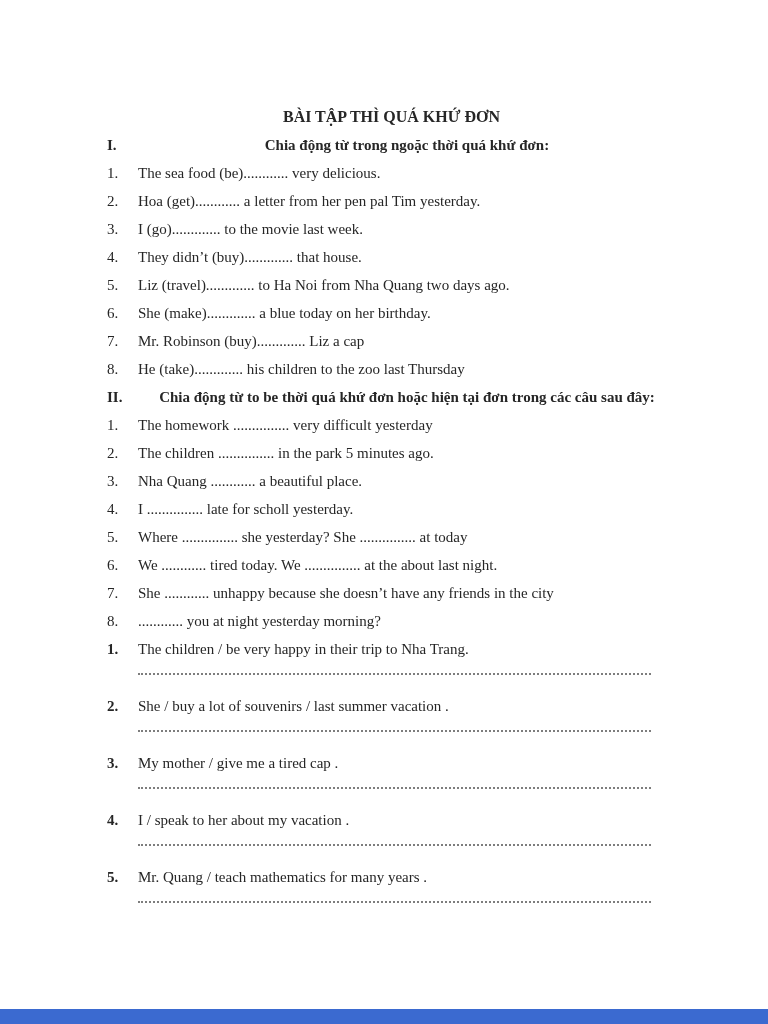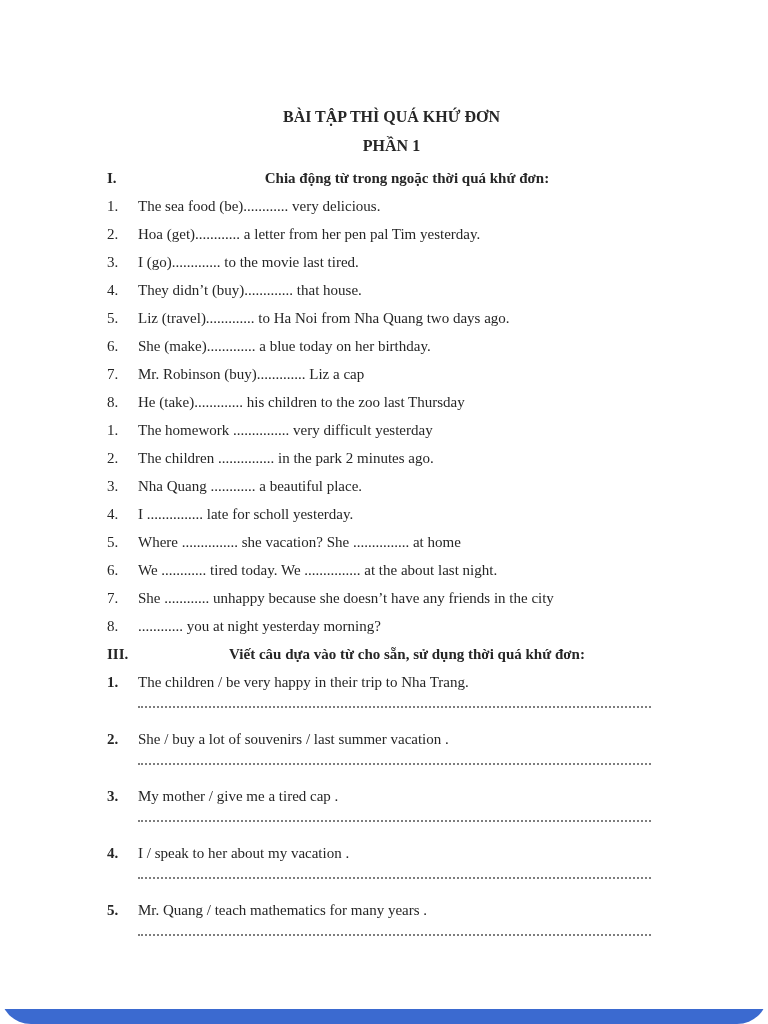--- a/index.html
+++ b/index.html
@@ -4,21 +4,20 @@
 <style>
   html, body { margin: 0; padding: 0; }
   .page {
     position: relative;
     width: 768px;
     height: 1024px;
     background: #ffffff;
     font-family: "Liberation Serif", "DejaVu Serif", serif;
     color: #262626;
     overflow: hidden;
-    border-radius: 31px;
   }
   .doc {
     padding: 106px 92px 0 107px;
   }
   .title {
     margin: 0 0 7px 0;
     font-size: 16px;
     line-height: 22px;
     font-weight: 700;
     text-align: center;
@@ -64,38 +63,37 @@
     background: #3b6ad0;
   }
 </style>
 </head>
 <body>
 
 <div class="page">
   <div class="doc">
 
     <div class="title">BÀI TẬP THÌ QUÁ KHỨ ĐƠN</div>
-    <div class="subtitle">PHẦN 1</div>
 
     <div class="section sec1">
       <div class="heading">
         <span class="num">I.</span>
         <span class="txt">Chia động từ trong ngoặc thời quá khứ đơn:</span>
       </div>
       <div class="item">
         <span class="num">1.</span>
         <span class="txt">The sea food (be)............ very delicious.</span>
       </div>
       <div class="item">
         <span class="num">2.</span>
         <span class="txt">Hoa (get)............ a letter from her pen pal Tim yesterday.</span>
       </div>
       <div class="item">
         <span class="num">3.</span>
-        <span class="txt">I (go)............. to the movie last tired.</span>
+        <span class="txt">I (go)............. to the movie last week.</span>
       </div>
       <div class="item">
         <span class="num">4.</span>
         <span class="txt">They didn’t (buy)............. that house.</span>
       </div>
       <div class="item">
         <span class="num">5.</span>
         <span class="txt">Liz (travel)............. to Ha Noi from Nha Quang two days ago.</span>
       </div>
       <div class="item">
@@ -106,59 +104,59 @@
         <span class="num">7.</span>
         <span class="txt">Mr. Robinson (buy)............. Liz a cap</span>
       </div>
       <div class="item">
         <span class="num">8.</span>
         <span class="txt">He (take)............. his children to the zoo last Thursday</span>
       </div>
     </div>
 
     <div class="section sec2">
+      <div class="heading">
+        <span class="num">II.</span>
+        <span class="txt">Chia động từ to be thời quá khứ đơn hoặc hiện tại đơn trong các câu sau đây:</span>
+      </div>
       <div class="item">
         <span class="num">1.</span>
         <span class="txt">The homework ............... very difficult yesterday</span>
       </div>
       <div class="item">
         <span class="num">2.</span>
-        <span class="txt">The children ............... in the park 2 minutes ago.</span>
+        <span class="txt">The children ............... in the park 5 minutes ago.</span>
       </div>
       <div class="item">
         <span class="num">3.</span>
         <span class="txt">Nha Quang ............ a beautiful place.</span>
       </div>
       <div class="item">
         <span class="num">4.</span>
         <span class="txt">I ............... late for scholl yesterday.</span>
       </div>
       <div class="item">
         <span class="num">5.</span>
-        <span class="txt">Where ............... she vacation? She ............... at home</span>
+        <span class="txt">Where ............... she yesterday? She ............... at today</span>
       </div>
       <div class="item">
         <span class="num">6.</span>
         <span class="txt">We ............ tired today. We ............... at the about last night.</span>
       </div>
       <div class="item">
         <span class="num">7.</span>
         <span class="txt">She ............ unhappy because she doesn’t have any friends in the city</span>
       </div>
       <div class="item">
         <span class="num">8.</span>
         <span class="txt">............ you at night yesterday morning?</span>
       </div>
     </div>
 
     <div class="section sec3">
-      <div class="heading">
-        <span class="num">III.</span>
-        <span class="txt">Viết câu dựa vào từ cho sẵn, sử dụng thời quá khứ đơn:</span>
-      </div>
       <div class="item">
         <span class="num">1.</span>
         <span class="txt">The children / be very happy in their trip to Nha Trang.</span>
       </div>
       <div class="answer-line"></div>
       <div class="item">
         <span class="num">2.</span>
         <span class="txt">She / buy a lot of souvenirs / last summer vacation .</span>
       </div>
       <div class="answer-line"></div>

